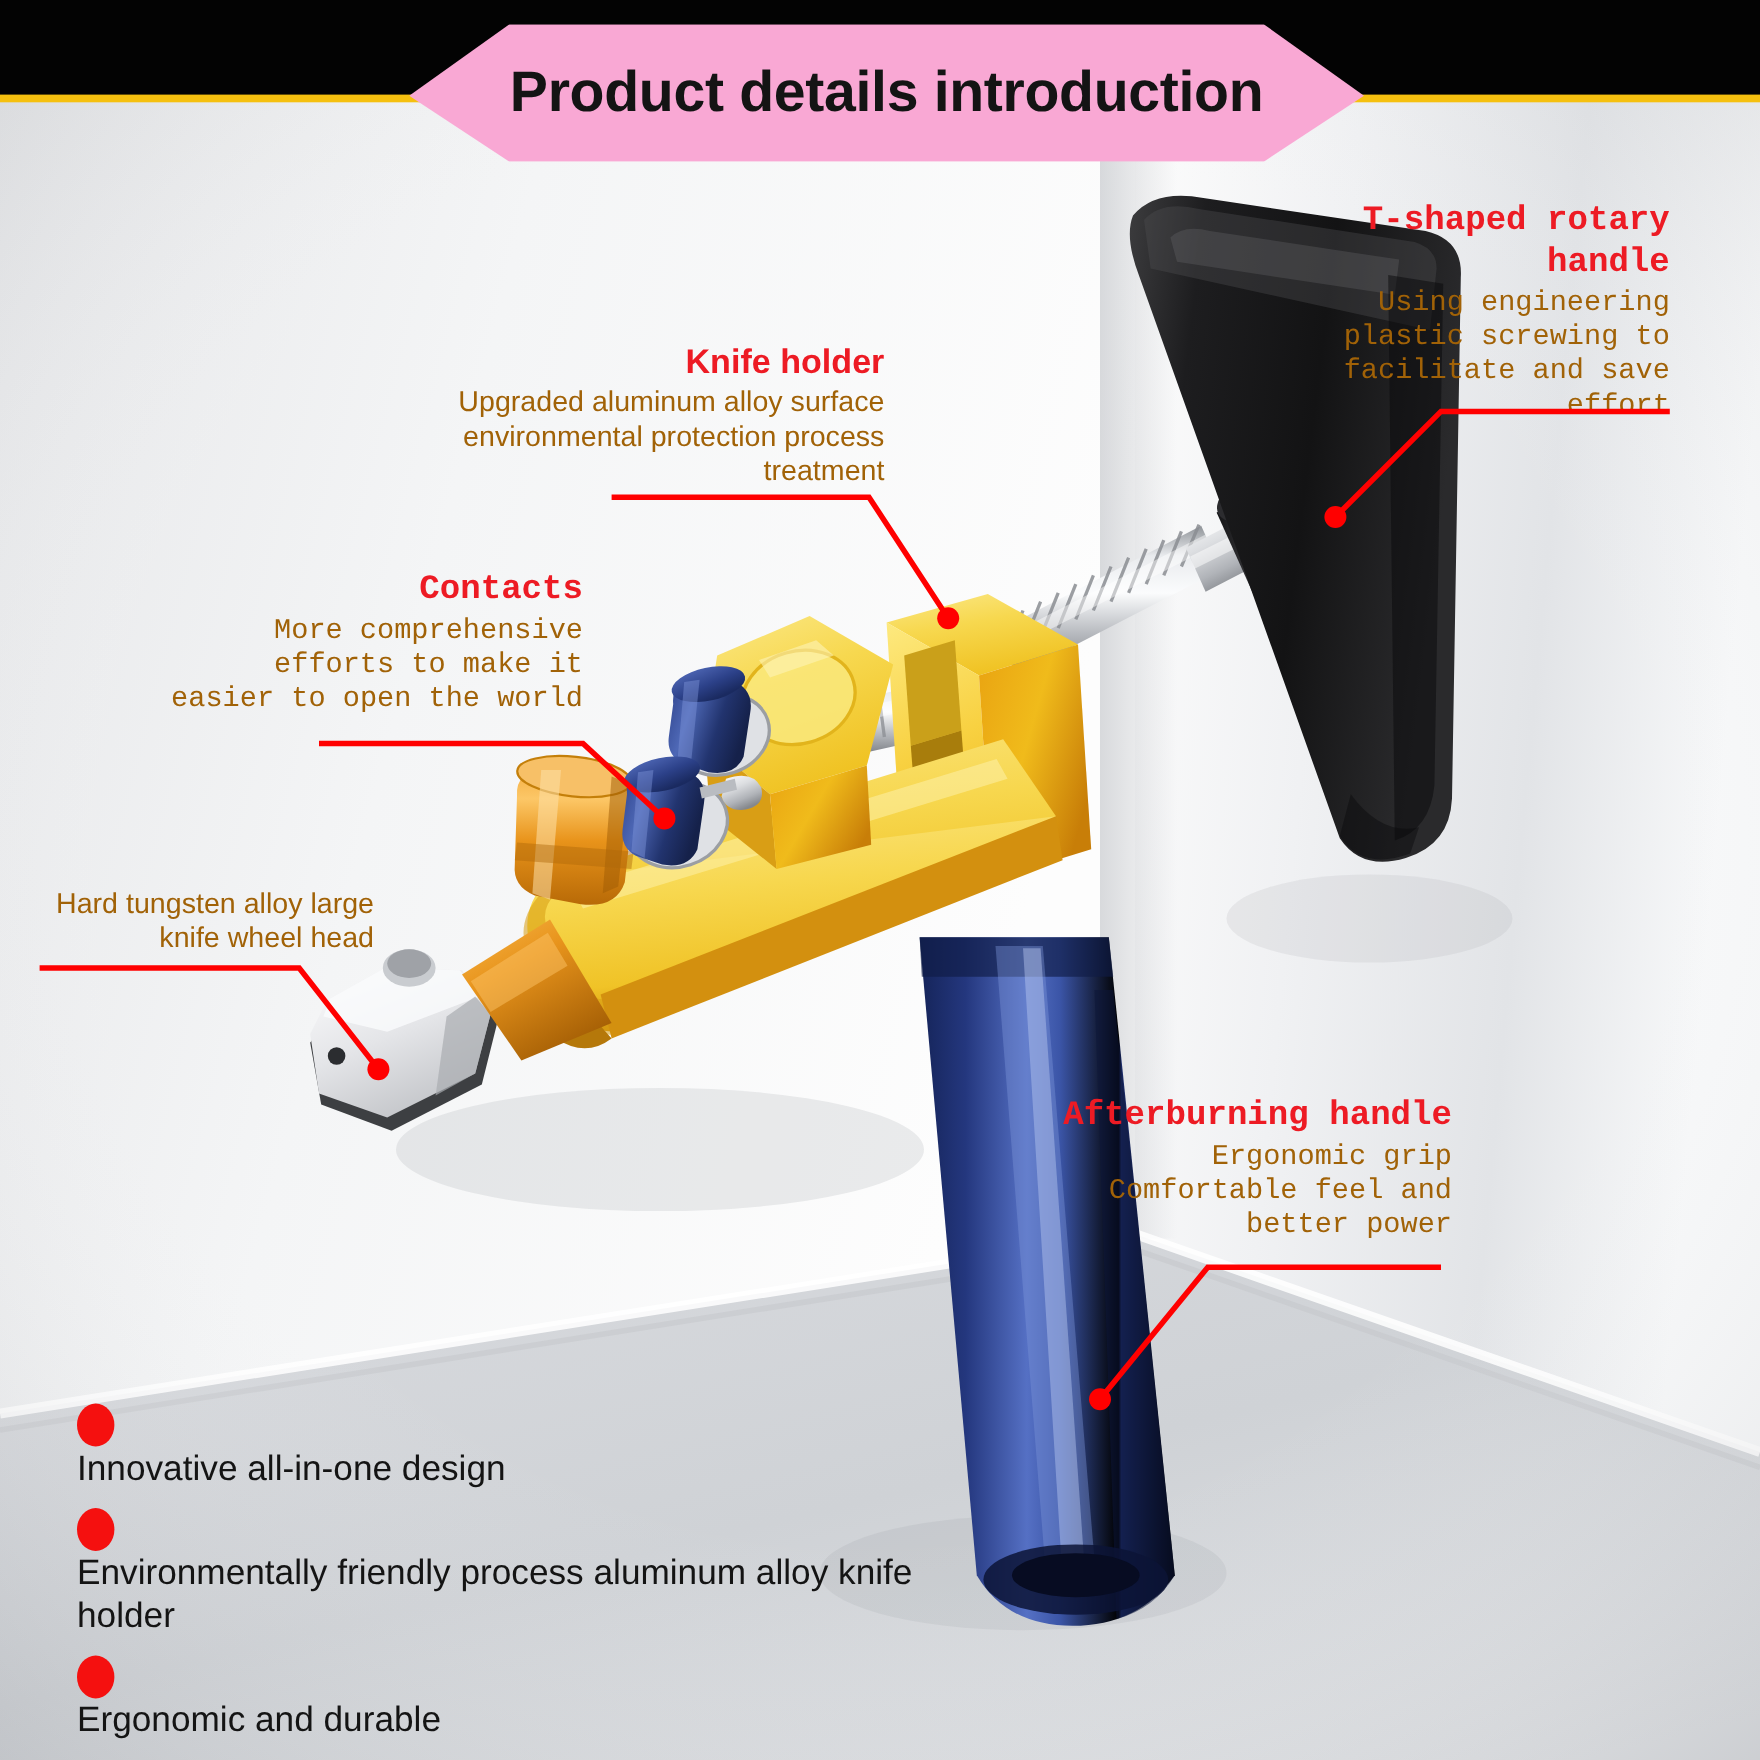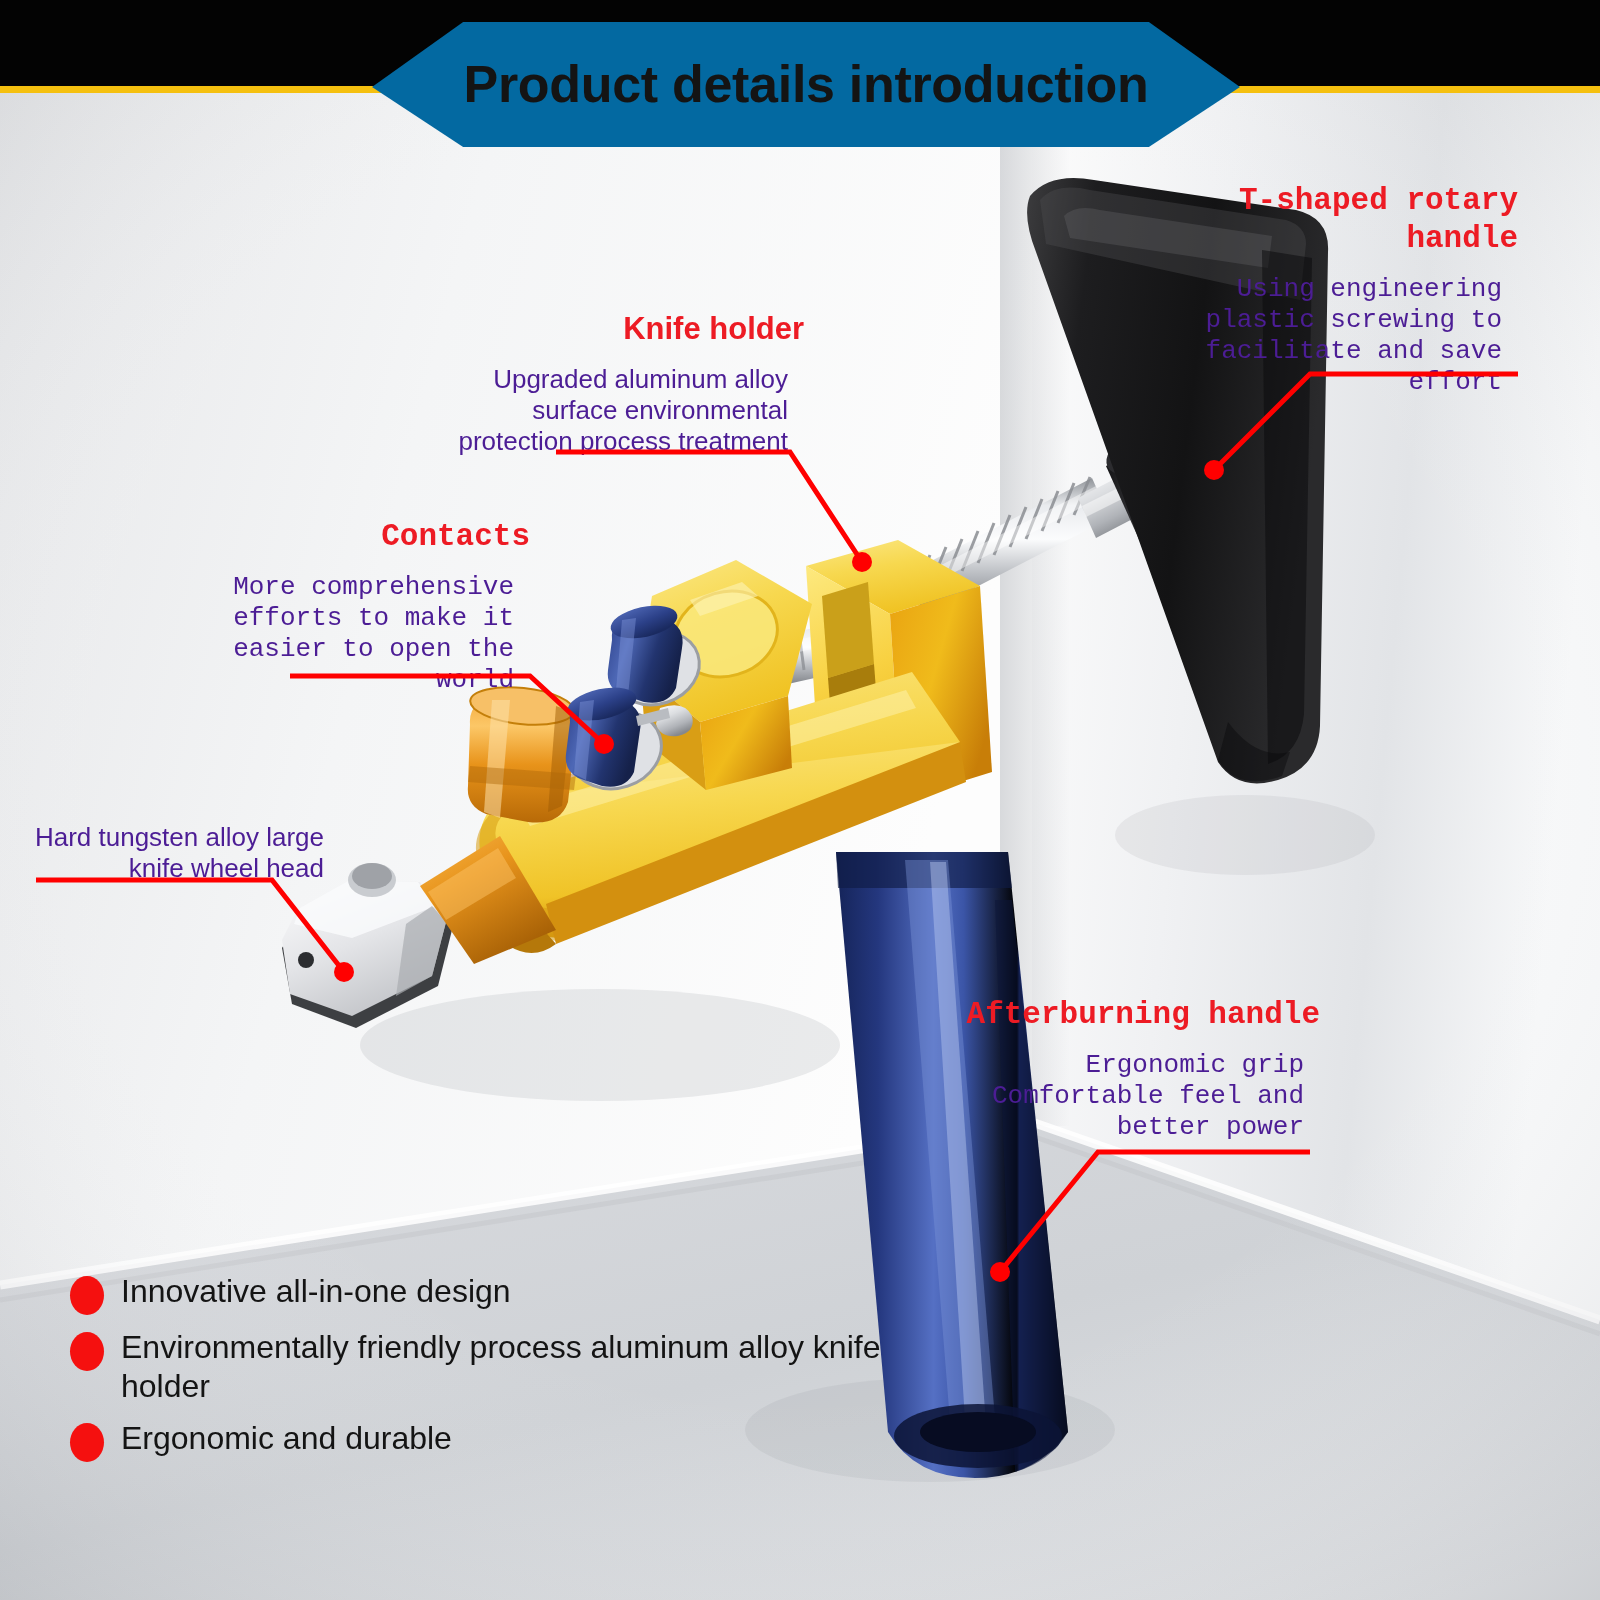--- a/index.html
+++ b/index.html
@@ -32,21 +32,21 @@
     position: absolute;
     left: 0; top: 86px;
     width: 1600px; height: 7px;
     background: #f5c00f;
     z-index: 41;
   }
   .banner {
     position: absolute;
     left: 372px; top: 22px;
     width: 868px; height: 125px;
-    background: #0369a1;
+    background: #f9a8d4;
     -webkit-clip-path: polygon(10.5% 0%, 89.5% 0%, 100% 52%, 89.5% 100%, 10.5% 100%, 0% 52%);
     clip-path: polygon(10.5% 0%, 89.5% 0%, 100% 52%, 89.5% 100%, 10.5% 100%, 0% 52%);
     z-index: 45;
     display: flex;
     align-items: center;
     justify-content: center;
   }
   .banner-title {
     font-size: 52px;
     font-weight: bold;
@@ -66,24 +66,24 @@
   
   .callout { position: absolute; z-index: 30; }
   .callout .title {
     color: #ed1b24;
     font-weight: bold;
     font-size: 31px;
     line-height: 38px;
     margin: 0 0 2px 0;
   }
   .callout .body {
-    color: #4c1d95;
+    color: #a16207;
     font-size: 26px;
     line-height: 31px;
-    margin: 16px;
+    margin: 0;
   }
   .ta-right { text-align: right; font-family: Liberation Mono, monospace; }
   .ta-center { text-align: right; }
 
   .c-tshaped { left: 1188px; top: 182px; width: 330px; }
   .c-knife   { left: 404px;  top: 310px; width: 400px; }
   .c-contacts{ left: 150px;  top: 518px; width: 380px; }
   .c-wheel   { left: 0px;    top: 806px; width: 340px; }
   .c-after   { left: 950px;  top: 996px; width: 370px; }
 
@@ -94,20 +94,21 @@
   .bullets {
     position: absolute;
     left: 70px; top: 1272px;
     width: 820px;
     z-index: 30;
   }
   .bullet-row {
     display: flex;
     align-items: flex-start;
     margin-bottom: 13px;
+    flex-direction: column;
   }
   .bullet-dot {
     flex: 0 0 auto;
     width: 34px; height: 39px;
     border-radius: 50%;
     background: #f5100f;
     margin-right: 17px;
     margin-top: 4px;
   }
   .bullet-text {

